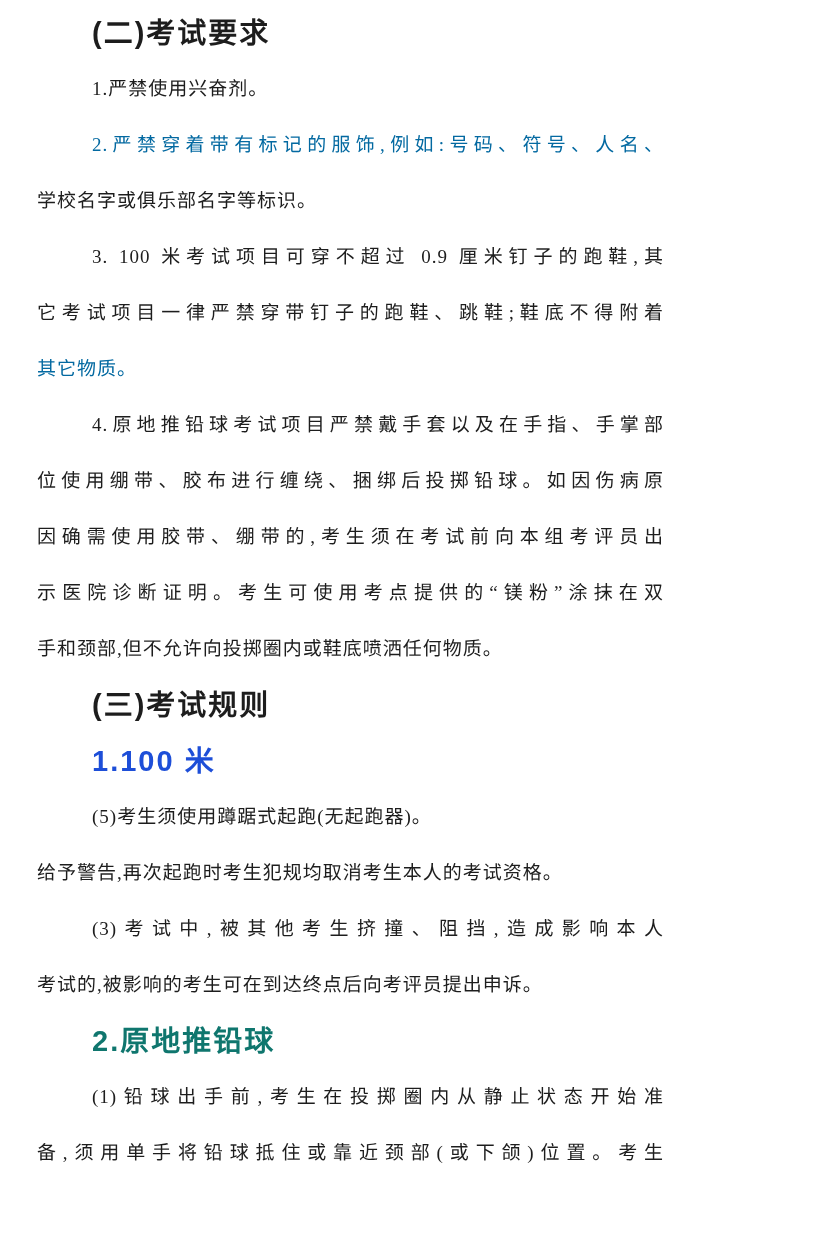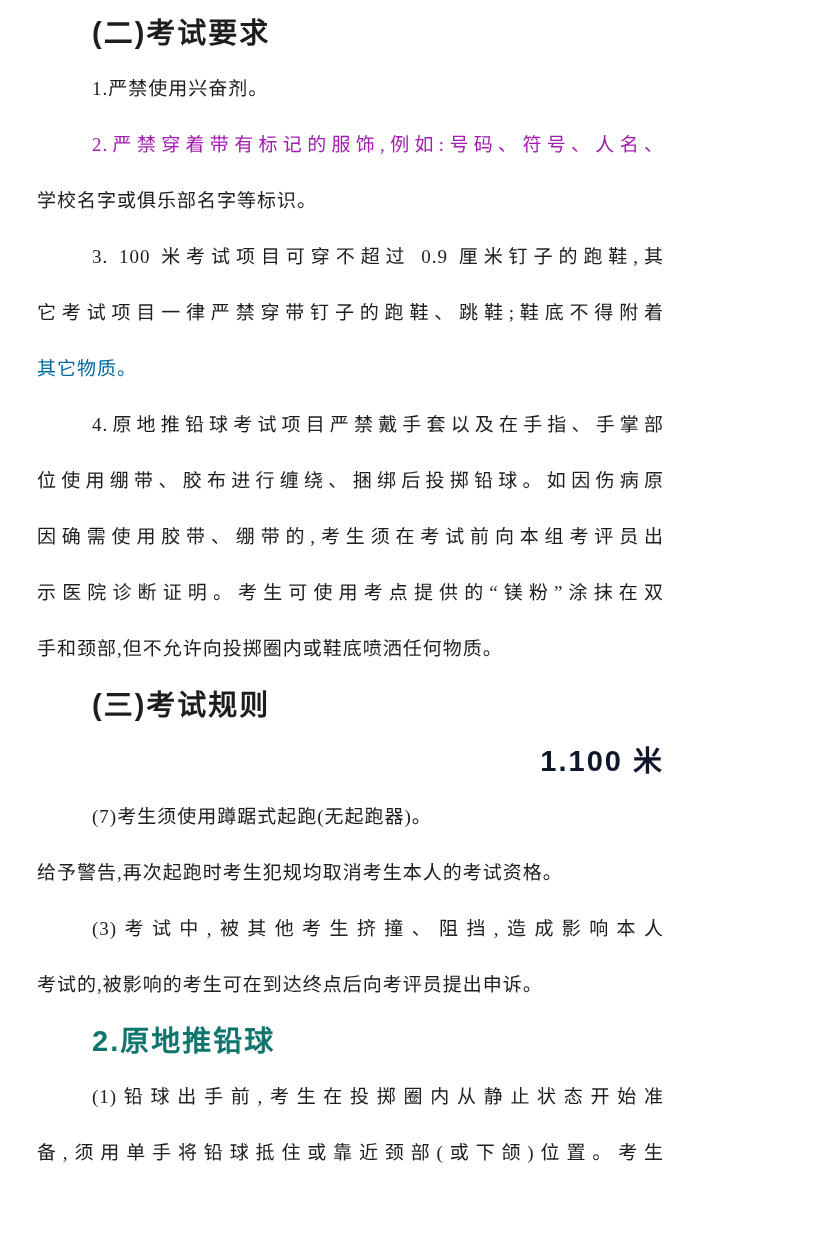--- a/index.html
+++ b/index.html
@@ -47,32 +47,32 @@
     text-align-last: justify;
     text-justify: inter-character;
   }
 </style>
 </head>
 <body>
 
 <div class="page" style="background: rgb(255, 255, 255);">
     <p class="line h i" style="color: rgb(29, 29, 29);">(二)考试要求</p>
     <p class="line i" style="color: rgb(29, 29, 29);">1.严禁使用兴奋剂。</p>
-    <p class="line i j" style="color: #a21caf;">2.严禁穿着带有标记的服饰,例如:号码、符号、人名、</p>
+    <p class="line i j" style="color: #0369a1;">2.严禁穿着带有标记的服饰,例如:号码、符号、人名、</p>
     <p class="line" style="color: rgb(29, 29, 29);">学校名字或俱乐部名字等标识。</p>
     <p class="line i j" style="color: rgb(29, 29, 29);">3. 100 米考试项目可穿不超过 0.9 厘米钉子的跑鞋,其</p>
     <p class="line j" style="color: rgb(29, 29, 29);">它考试项目一律严禁穿带钉子的跑鞋、跳鞋;鞋底不得附着</p>
     <p class="line" style="color: #0369a1;">其它物质。</p>
     <p class="line i j" style="color: rgb(29, 29, 29);">4.原地推铅球考试项目严禁戴手套以及在手指、手掌部</p>
     <p class="line j" style="color: rgb(29, 29, 29);">位使用绷带、胶布进行缠绕、捆绑后投掷铅球。如因伤病原</p>
     <p class="line j" style="color: rgb(29, 29, 29);">因确需使用胶带、绷带的,考生须在考试前向本组考评员出</p>
     <p class="line j" style="color: rgb(29, 29, 29);">示医院诊断证明。考生可使用考点提供的“镁粉”涂抹在双</p>
     <p class="line" style="color: rgb(29, 29, 29);">手和颈部,但不允许向投掷圈内或鞋底喷洒任何物质。</p>
     <p class="line h i" style="color: rgb(29, 29, 29);">(三)考试规则</p>
-    <p class="line h i" style="color: #0f172a; text-align: right;">1.100 米</p>
-    <p class="line i" style="color: rgb(29, 29, 29);">(7)考生须使用蹲踞式起跑(无起跑器)。</p>
+    <p class="line h i" style="color: #1d4ed8;">1.100 米</p>
+    <p class="line i" style="color: rgb(29, 29, 29);">(5)考生须使用蹲踞式起跑(无起跑器)。</p>
     <p class="line" style="color: rgb(29, 29, 29);">给予警告,再次起跑时考生犯规均取消考生本人的考试资格。</p>
     <p class="line i j" style="color: rgb(29, 29, 29);">(3)考试中,被其他考生挤撞、阻挡,造成影响本人</p>
     <p class="line" style="color: rgb(29, 29, 29);">考试的,被影响的考生可在到达终点后向考评员提出申诉。</p>
     <p class="line h i" style="color: #0f766e;">2.原地推铅球</p>
     <p class="line i j" style="color: rgb(29, 29, 29);">(1)铅球出手前,考生在投掷圈内从静止状态开始准</p>
     <p class="line j" style="color: rgb(29, 29, 29);">备,须用单手将铅球抵住或靠近颈部(或下颌)位置。考生</p>
   </div>
 
 </body></html>

